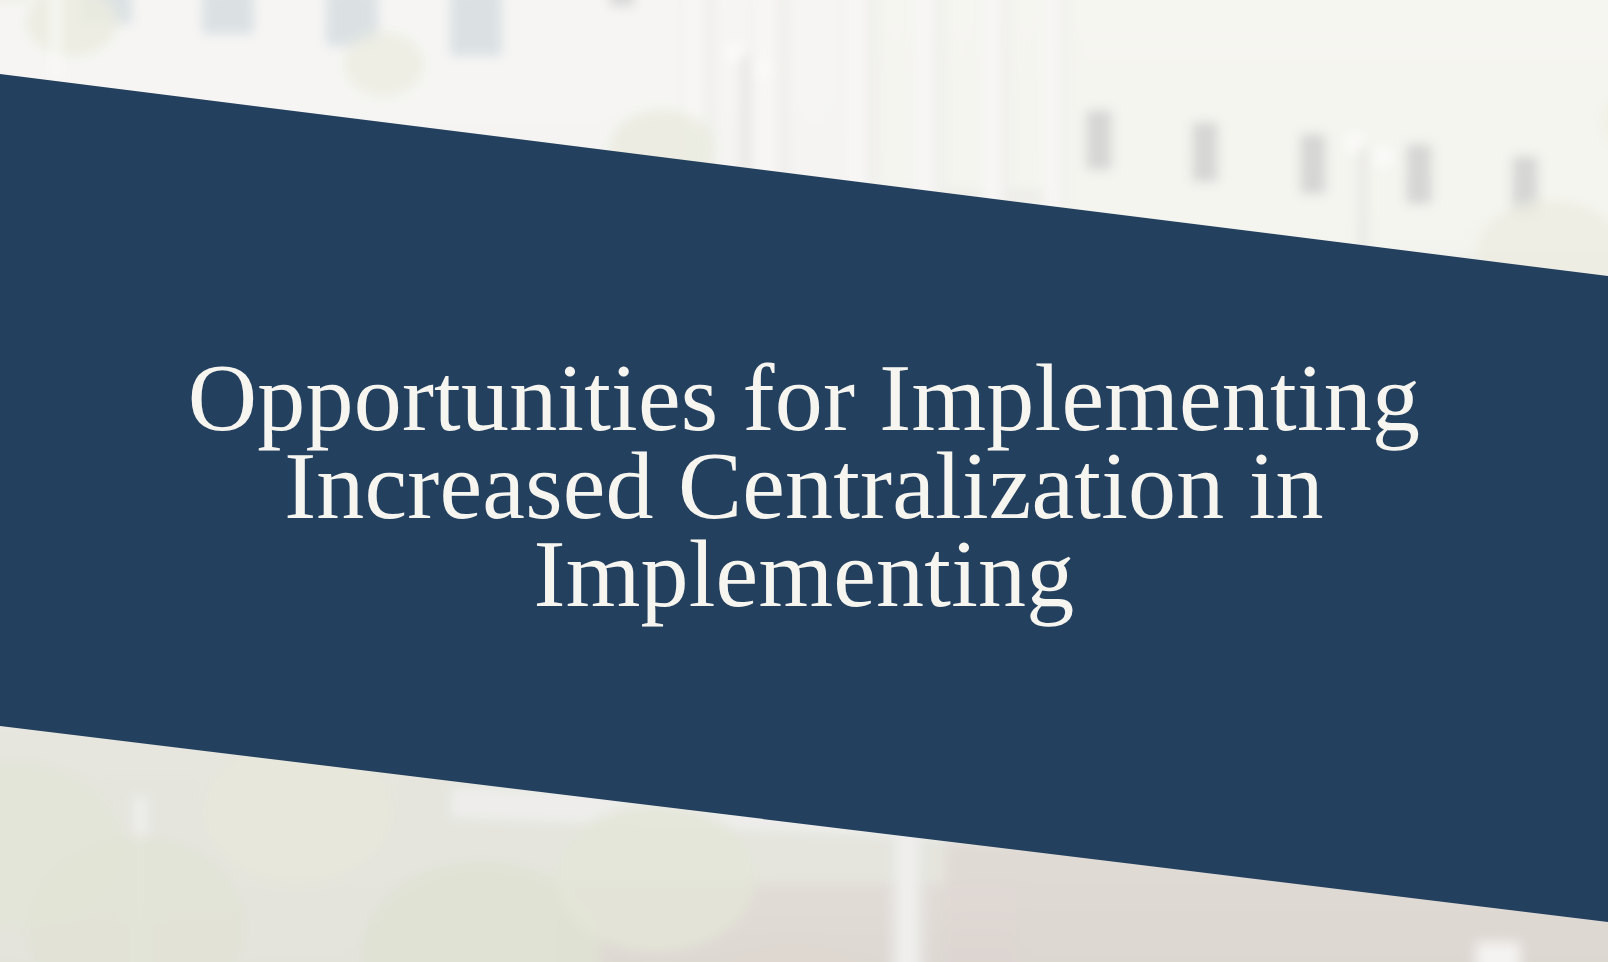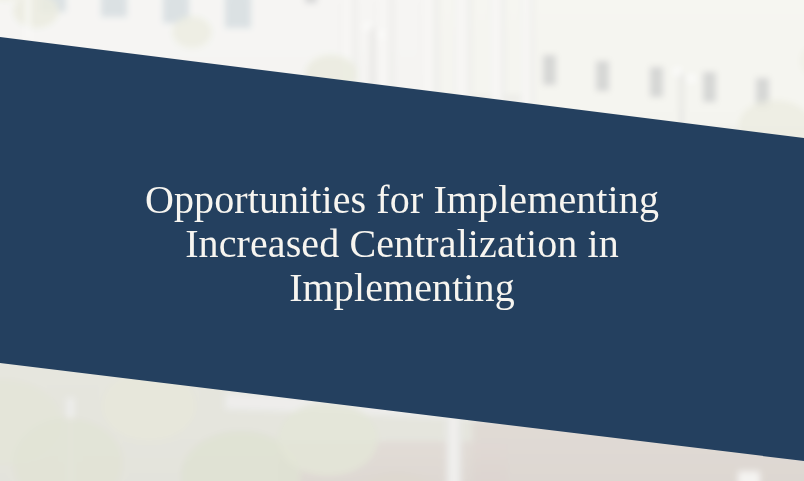--- a/index.html
+++ b/index.html
@@ -140,21 +140,21 @@
   }
 
   .banner-title {
     position: absolute;
     left: 0;
     right: 0;
     top: 178px;
     text-align: center;
     color: #f7f5f0;
     font-family: "Liberation Serif", serif;
-    font-size: 40px;
+    font-size: 48px;
     line-height: 44px;
     font-weight: 400;
     letter-spacing: .1px;
     padding: 0 72px;
     box-sizing: border-box;
   }
   .banner-title .ln { display: block; white-space: nowrap; }
 </style>
 </head>
 <body>

